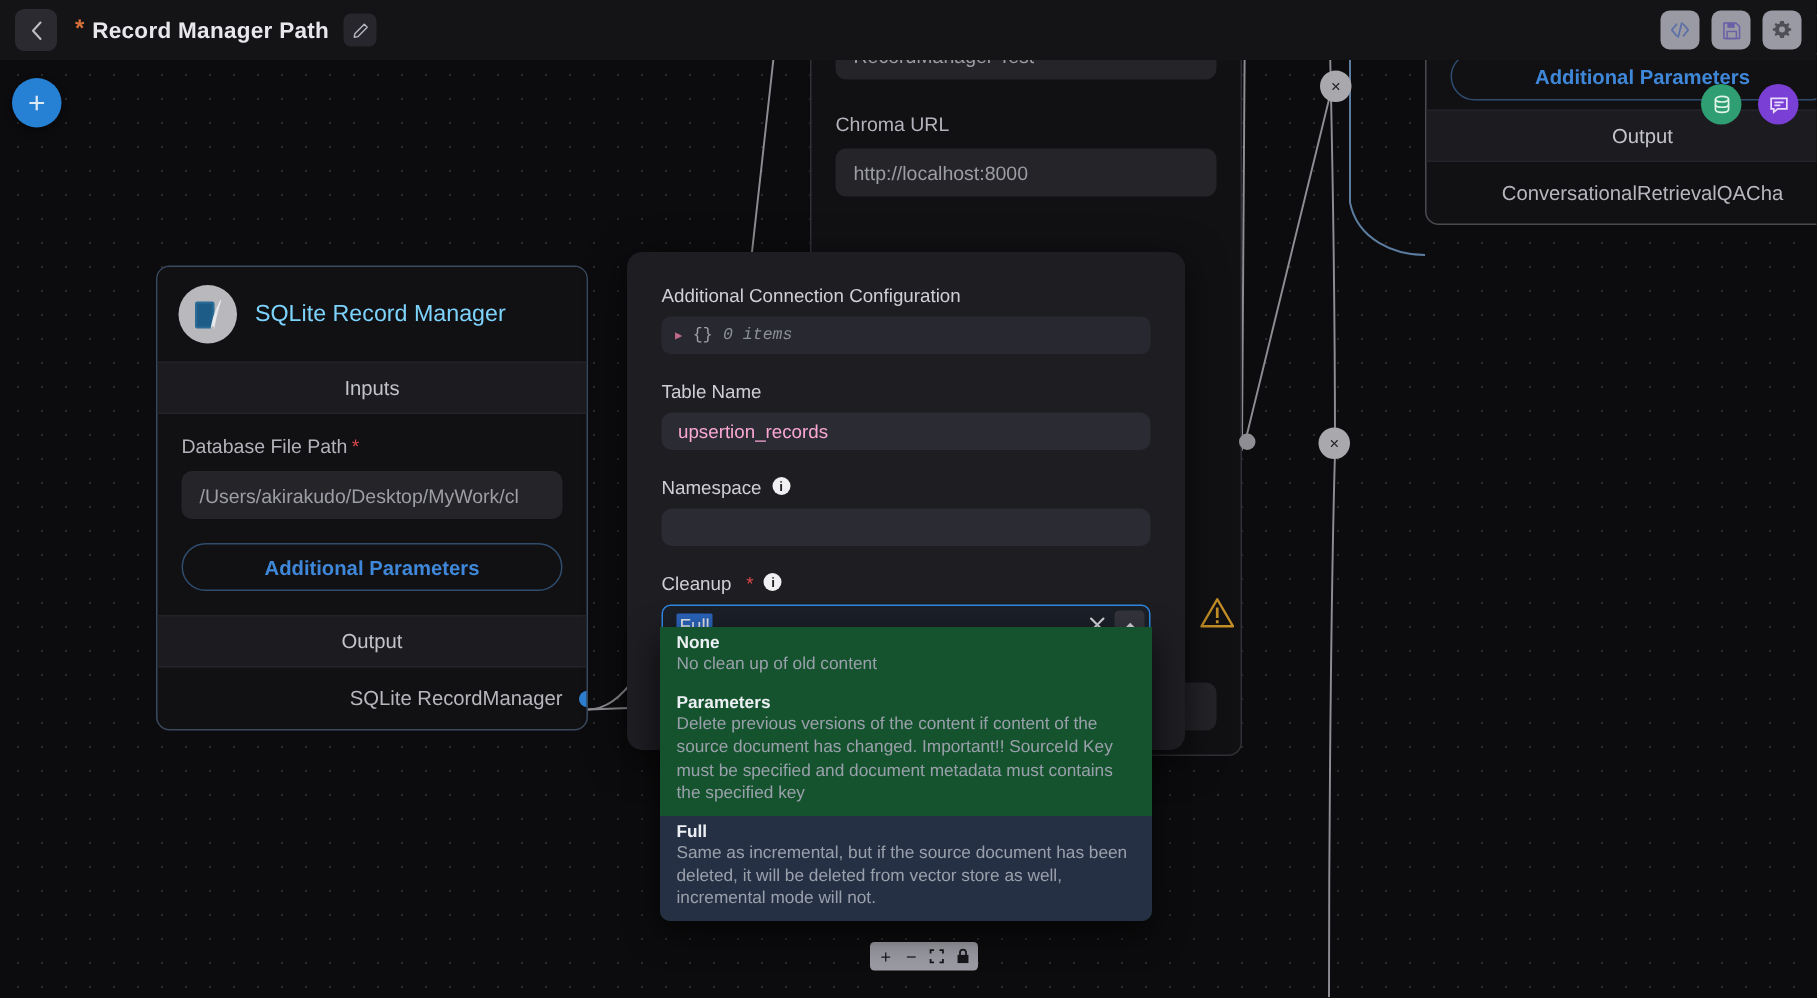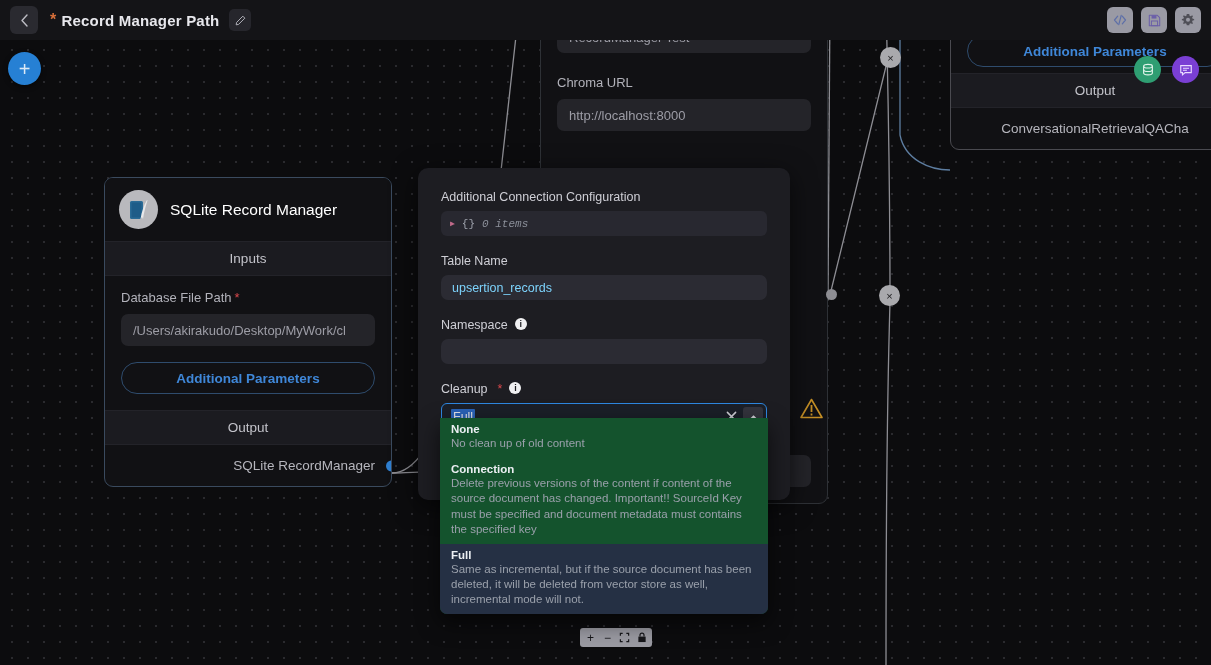--- a/index.html
+++ b/index.html
@@ -88,21 +88,21 @@
     display: flex; align-items: center; gap: 12px;
     padding: 12px 14px;
     background: #111114;
   }
   .node-logo {
     width: 39px; height: 39px; border-radius: 50%;
     background: #b9b9bd;
     display: flex; align-items: center; justify-content: center;
     flex-shrink: 0;
   }
-  .node-title { font-size: 15.5px; color: #ffffff; }
+  .node-title { font-size: 15.5px; color: #7dd3fc; }
   .node-sect {
     background: #1b1b20;
     text-align: center;
     padding: 9px 0;
     font-size: 13.5px; color: #c3c3ca;
     border-top: 1px solid #232329;
     border-bottom: 1px solid #232329;
   }
   .node-body { padding: 14px 16px 16px; }
   .fld-label {
@@ -188,21 +188,21 @@
     font-family: "Liberation Mono", monospace;
     font-size: 11px; color: #9fa3ad;
     margin-bottom: 18px;
   }
   .json-caret { color: #c06a8a; font-size: 8px; }
   .json-items { font-style: italic; color: #8b8f99; }
   .dlg-input {
     background: #2b2b33; border: none; border-radius: 7px;
     height: 25px; display: flex; align-items: center;
     padding: 0 11px;
-    font-size: 12.5px; color: #7dd3fc;
+    font-size: 12.5px; color: #f9a8d4;
     margin-bottom: 18px;
   }
   .dlg-input.empty { color: transparent; }
 
   
   #combo {
     height: 27px;
     background: #1b1f28;
     border: 1.6px solid #2e87e0;
     border-radius: 6px;
@@ -439,21 +439,21 @@
       </span>
     </div>
   </div>
 
   <div id="dropdown">
     <div class="dd-item">
       <div class="dd-title">None</div>
       <div class="dd-desc">No clean up of old content</div>
     </div>
     <div class="dd-item">
-      <div class="dd-title">Connection</div>
+      <div class="dd-title">Parameters</div>
       <div class="dd-desc">Delete previous versions of the content if content of the source document has changed. Important!! SourceId Key must be specified and document metadata must contains the specified key</div>
     </div>
     <div class="dd-item sel">
       <div class="dd-title">Full</div>
       <div class="dd-desc">Same as incremental, but if the source document has been deleted, it will be deleted from vector store as well, incremental mode will not.</div>
     </div>
   </div>
 
   <div id="mini-ctrl">
     <span class="mc-btn">+</span>

